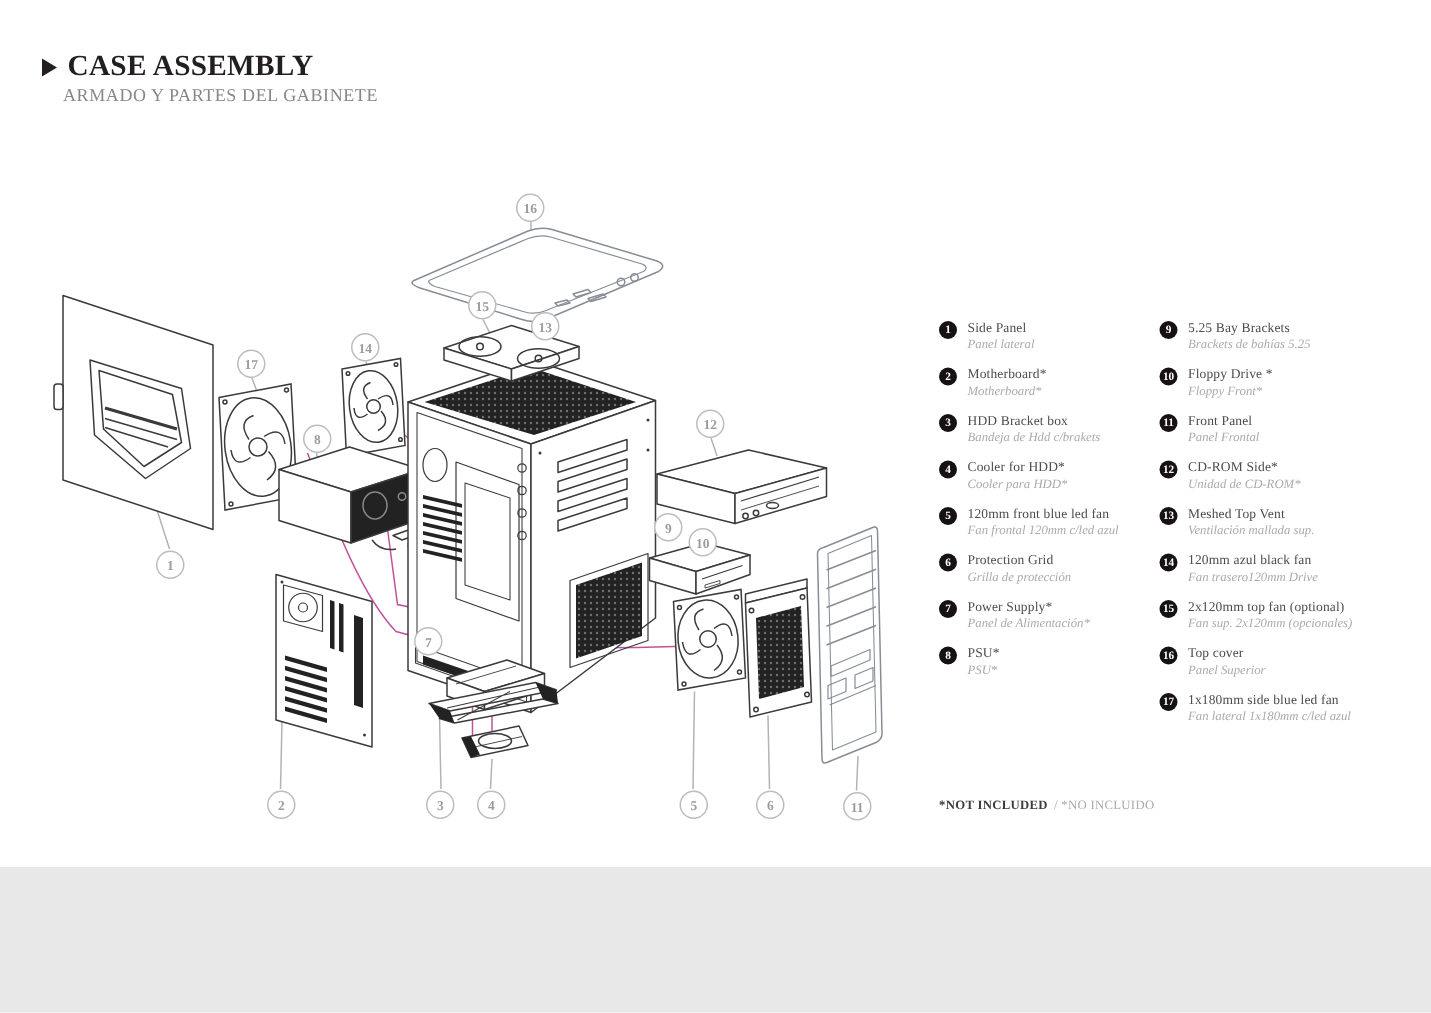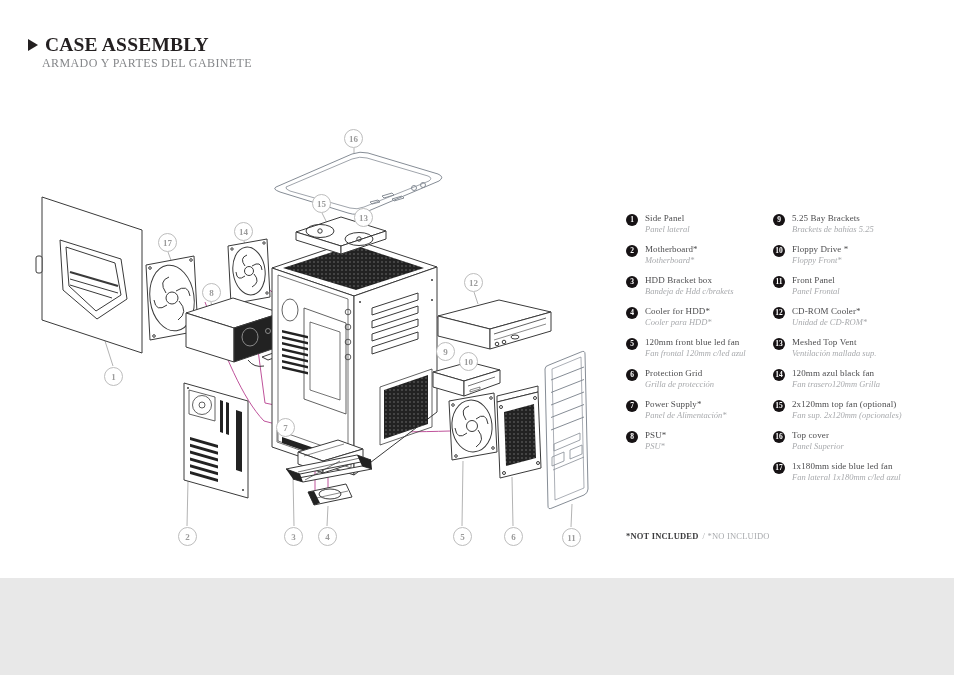--- a/index.html
+++ b/index.html
@@ -375,36 +375,36 @@
     <div class="legend-item">
       <span class="badge">11</span>
       <span class="lt">
           <span class="en">Front Panel</span>
           <span class="es">Panel Frontal</span>
         </span>
     </div>
     <div class="legend-item">
       <span class="badge">12</span>
       <span class="lt">
-          <span class="en">CD-ROM Cooler*</span>
+          <span class="en">CD-ROM Side*</span>
           <span class="es">Unidad de CD-ROM*</span>
         </span>
     </div>
     <div class="legend-item">
       <span class="badge">13</span>
       <span class="lt">
           <span class="en">Meshed Top Vent</span>
           <span class="es">Ventilación mallada sup.</span>
         </span>
     </div>
     <div class="legend-item">
       <span class="badge">14</span>
       <span class="lt">
           <span class="en">120mm azul black fan</span>
-          <span class="es">Fan trasero120mm Grilla</span>
+          <span class="es">Fan trasero120mm Drive</span>
         </span>
     </div>
     <div class="legend-item">
       <span class="badge">15</span>
       <span class="lt">
           <span class="en">2x120mm top fan (optional)</span>
           <span class="es">Fan sup. 2x120mm (opcionales)</span>
         </span>
     </div>
     <div class="legend-item">

